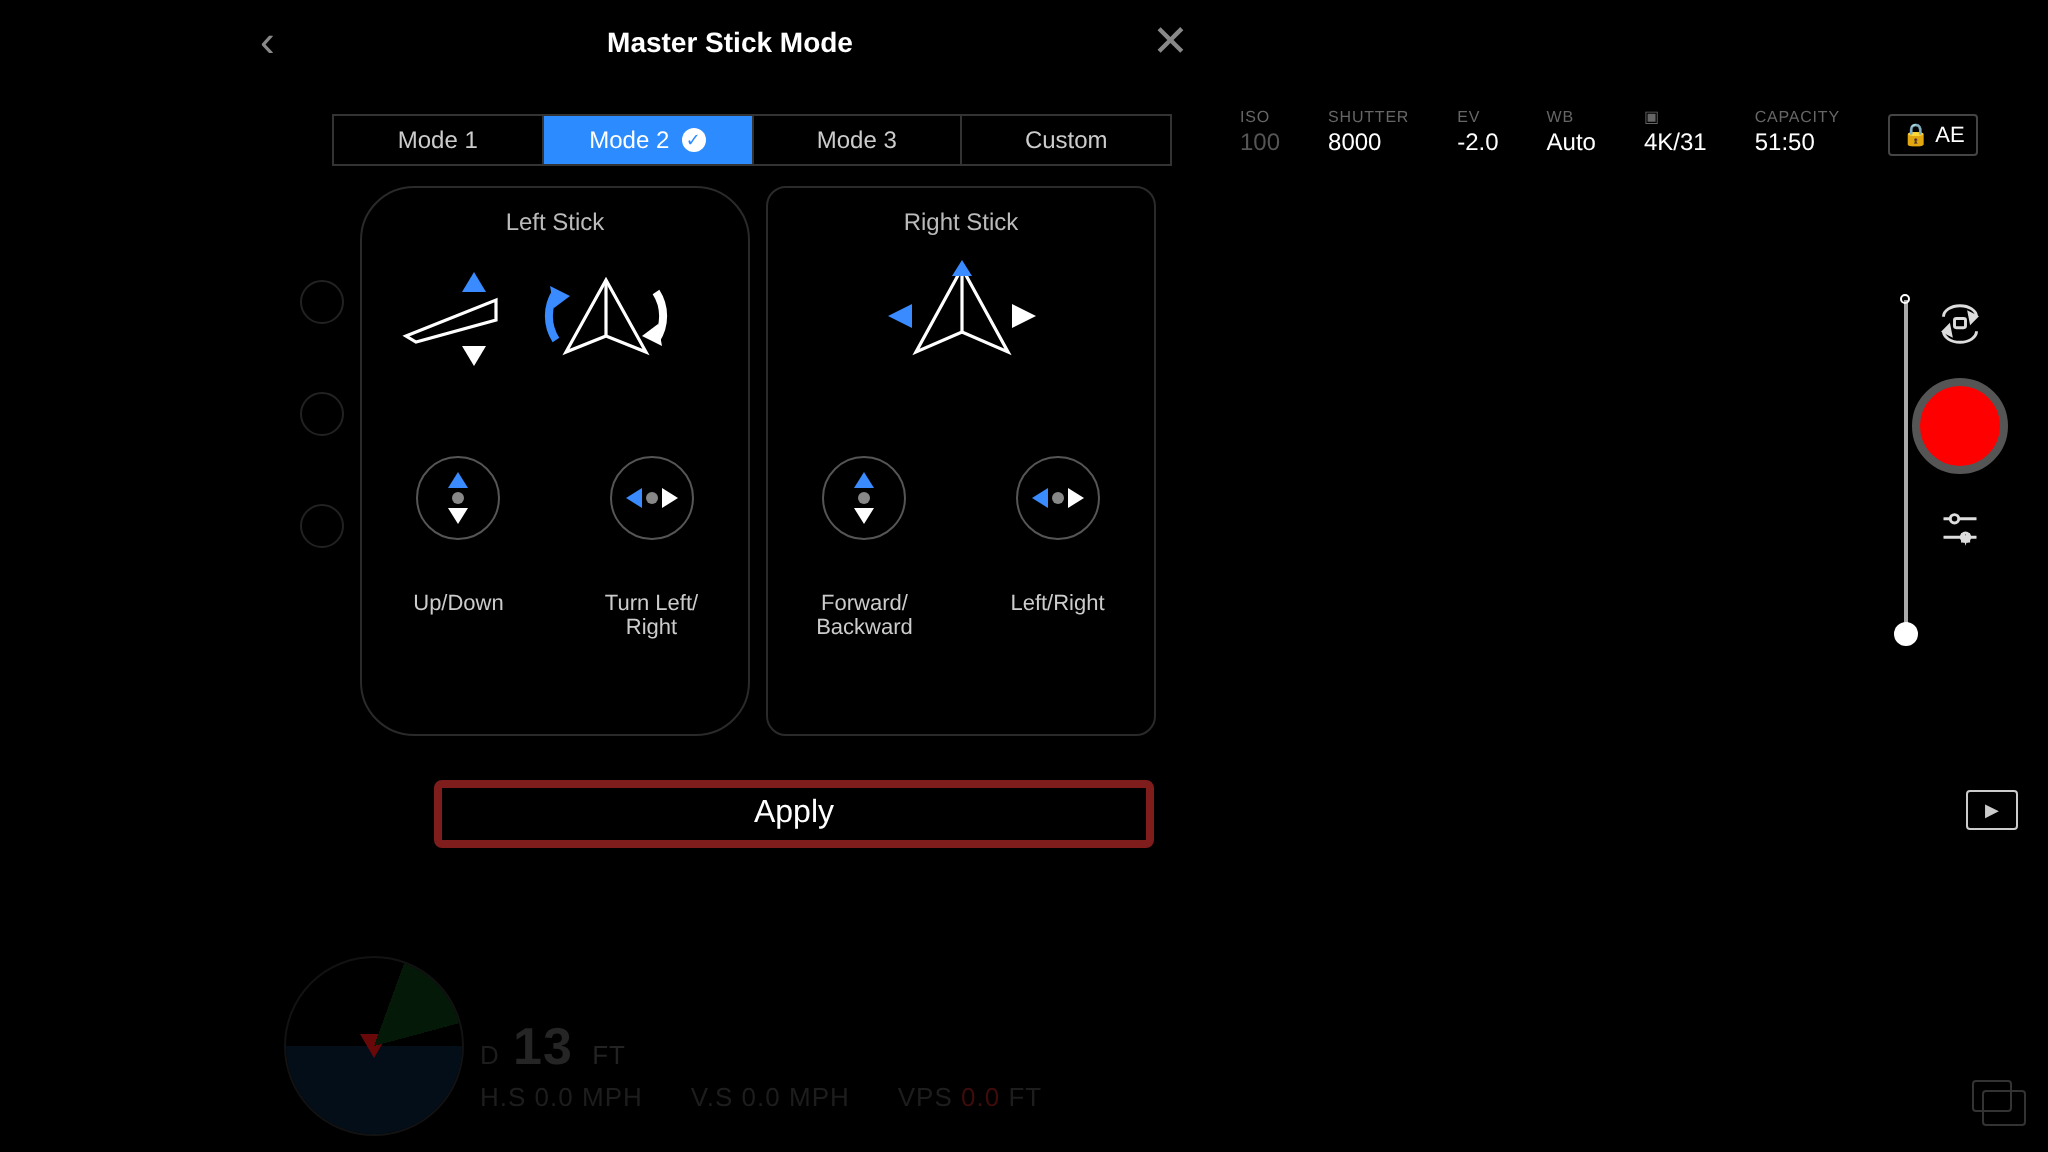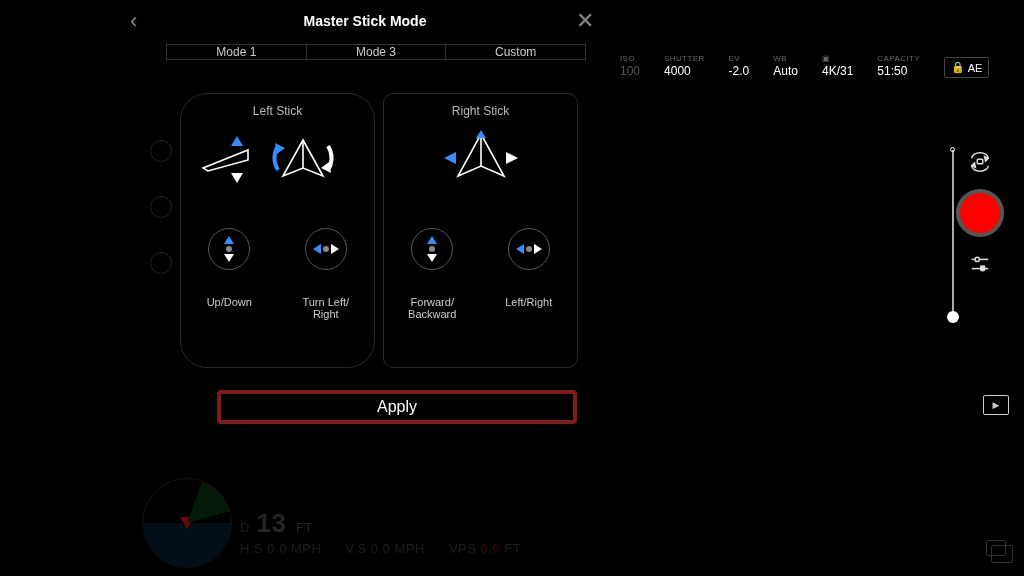--- a/index.html
+++ b/index.html
@@ -12,21 +12,21 @@
     overflow: hidden;
   }
 
   
   .header { position:absolute; top:8px; left:130px; width:470px; display:flex; align-items:center; }
   .back { width:24px; color:#888; font-size:22px; cursor:pointer; }
   .title { flex:1; text-align:center; font-size:14px; font-weight:600; color:#fff; }
   .close { width:24px; color:#888; font-size:22px; cursor:pointer; }
 
   
-  .tabs { position:absolute; top:44px; left:166px; width:420px; height:16px;
+  .tabs { position:absolute; top:57px; left:166px; width:420px; height:26px;
           display:flex; border:1px solid #333; }
   .tab { flex:1; display:flex; align-items:center; justify-content:center;
          font-size:12px; color:#ccc; border-right:1px solid #333; cursor:pointer; }
   .tab:last-child { border-right:none; }
   .tab.active { background:#2b8bff; color:#fff; }
   .check { margin-left:6px; width:12px; height:12px; border-radius:50%;
            background:#fff; color:#2b8bff; font-size:9px; line-height:12px; text-align:center; }
 
   
   .panel { position:absolute; top:93px; width:195px; height:275px;
@@ -121,20 +121,24 @@
 <div class="header">
   <div class="back">‹</div>
   <div class="title">Master Stick Mode</div>
   <div class="close">✕</div>
 </div>
 
 <div class="tabs">
   <div class="tab">
       <span>Mode 1</span>
     </div>
+  <div class="tab active">
+    <span>Mode 2</span>
+    <span class="check">✓</span>
+  </div>
   <div class="tab">
       <span>Mode 3</span>
     </div>
   <div class="tab">
       <span>Custom</span>
     </div>
 </div>
 
 <div class="leftbar">
   <div class="li"></div>
@@ -210,21 +214,21 @@
 
 <div class="apply">Apply</div>
 
 <div class="cambar">
   <div class="camcell">
     <div class="l">ISO</div>
       <div class="v" style="color:#555">100</div>
     </div>
   <div class="camcell">
     <div class="l">SHUTTER</div>
-      <div class="v">4000</div>
+      <div class="v">8000</div>
     </div>
   <div class="camcell">
     <div class="l">EV</div>
       <div class="v">-2.0</div>
     </div>
   <div class="camcell">
     <div class="l">WB</div>
       <div class="v">Auto</div>
     </div>
   <div class="camcell">

